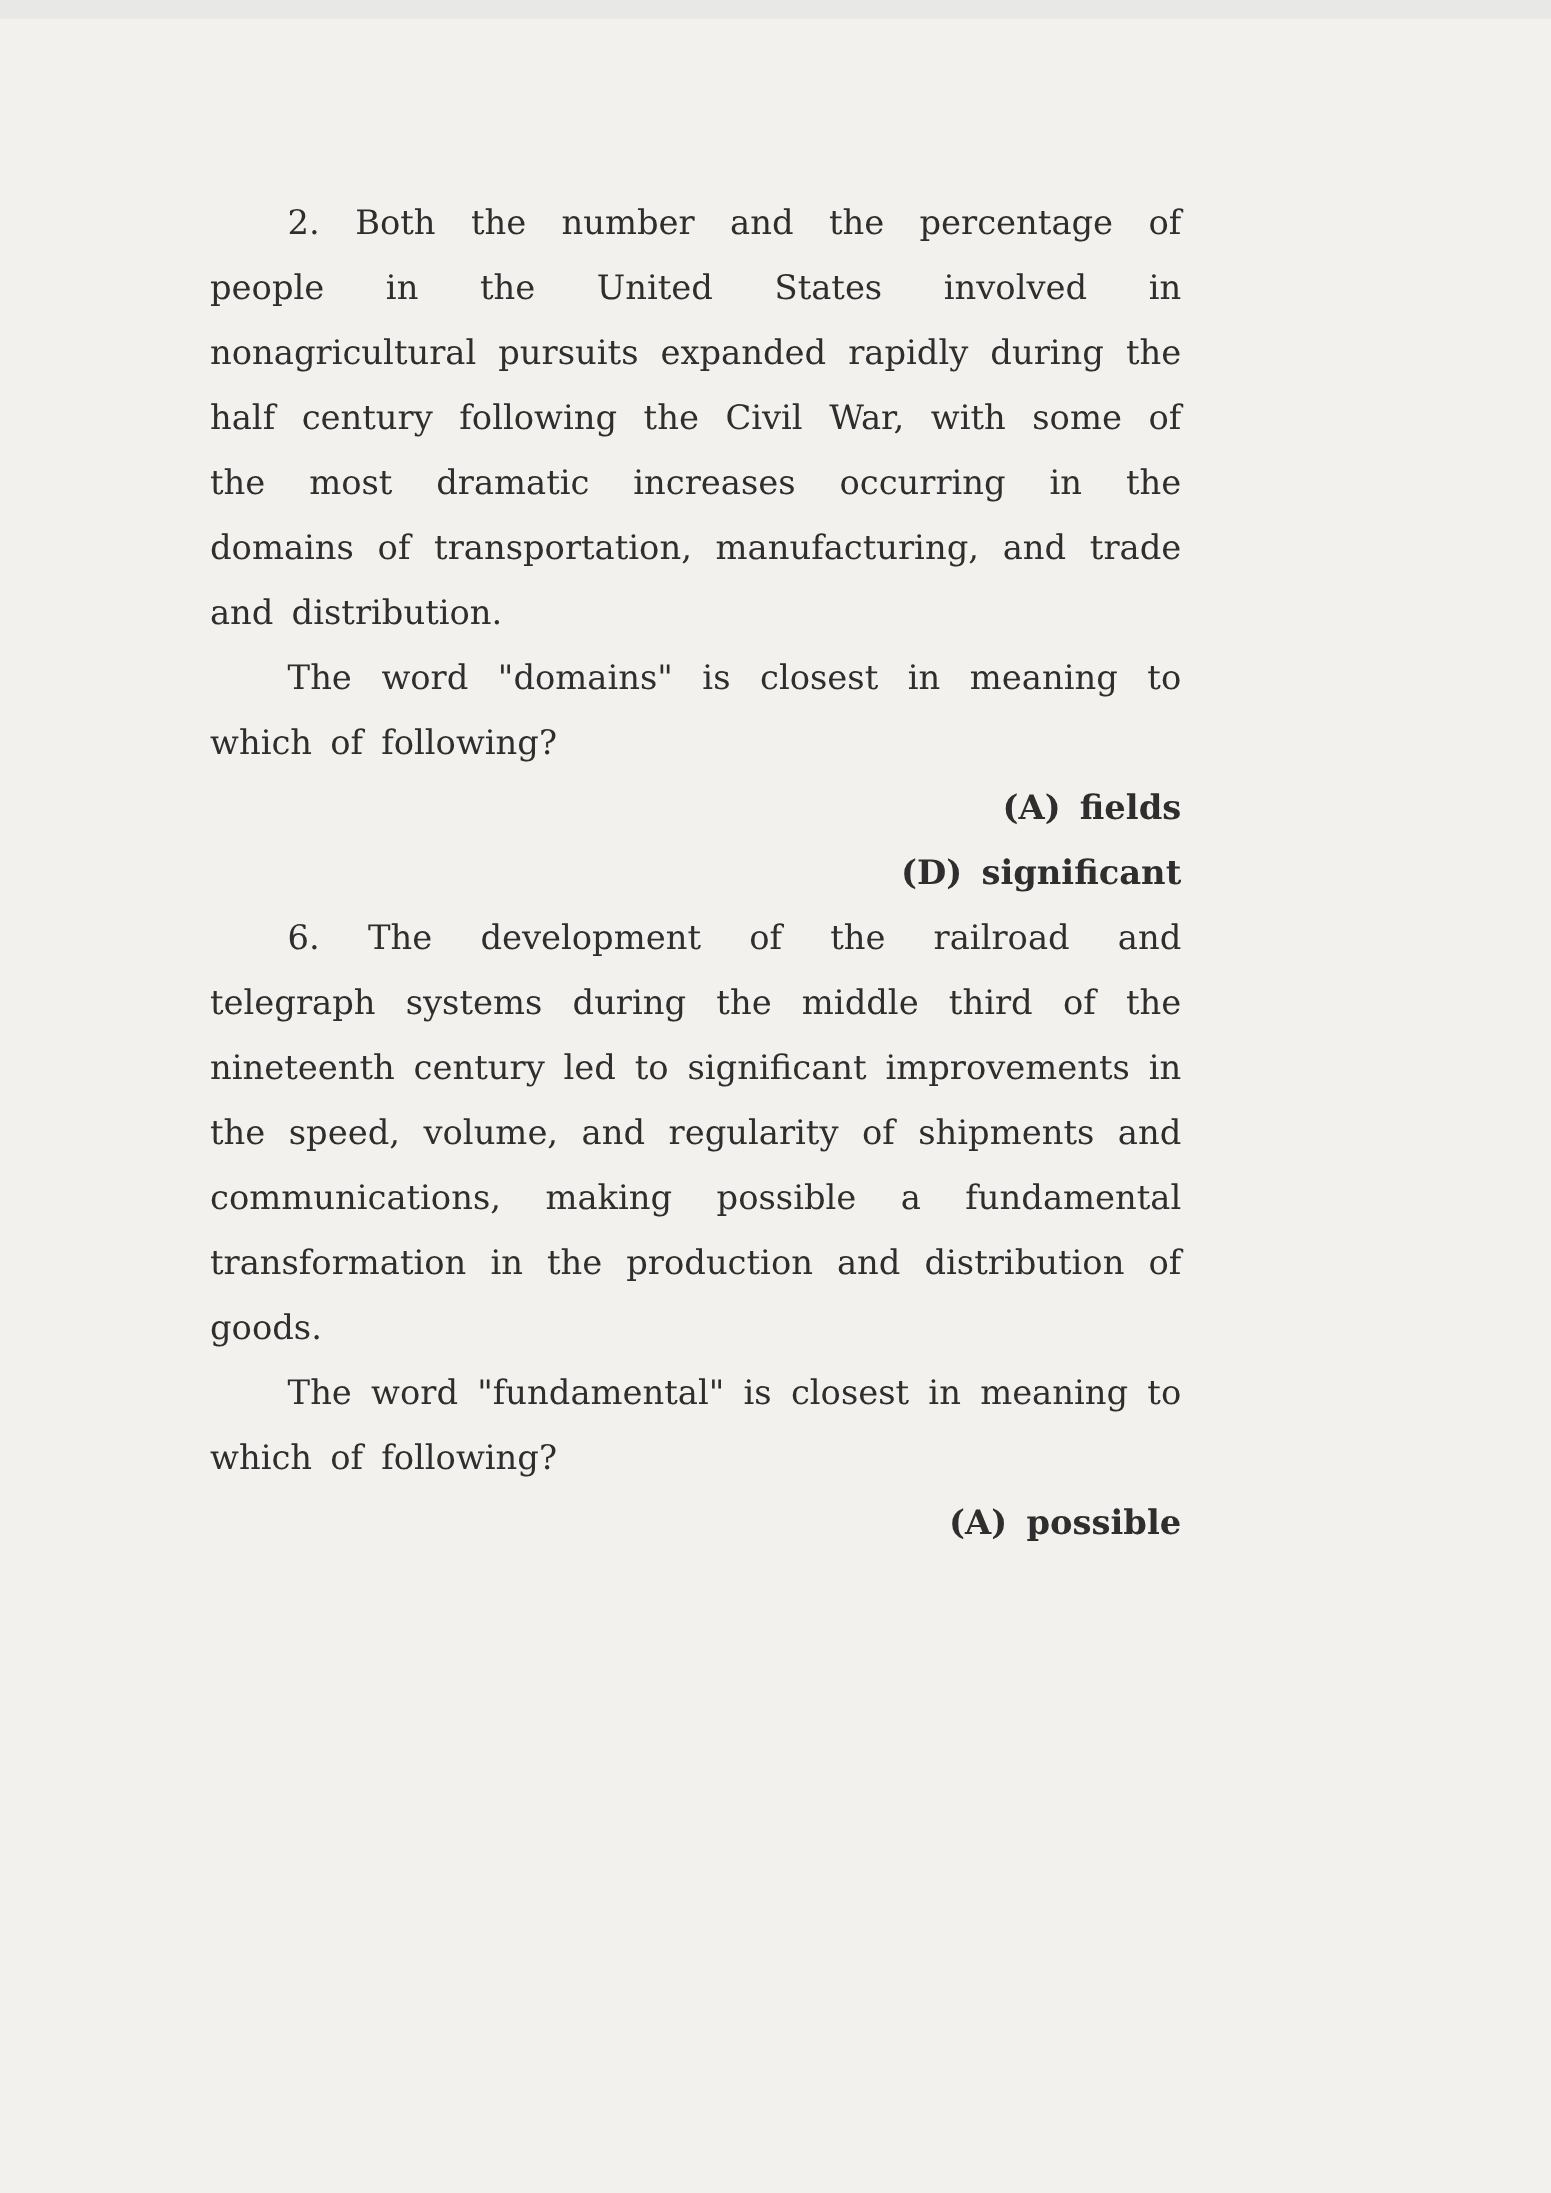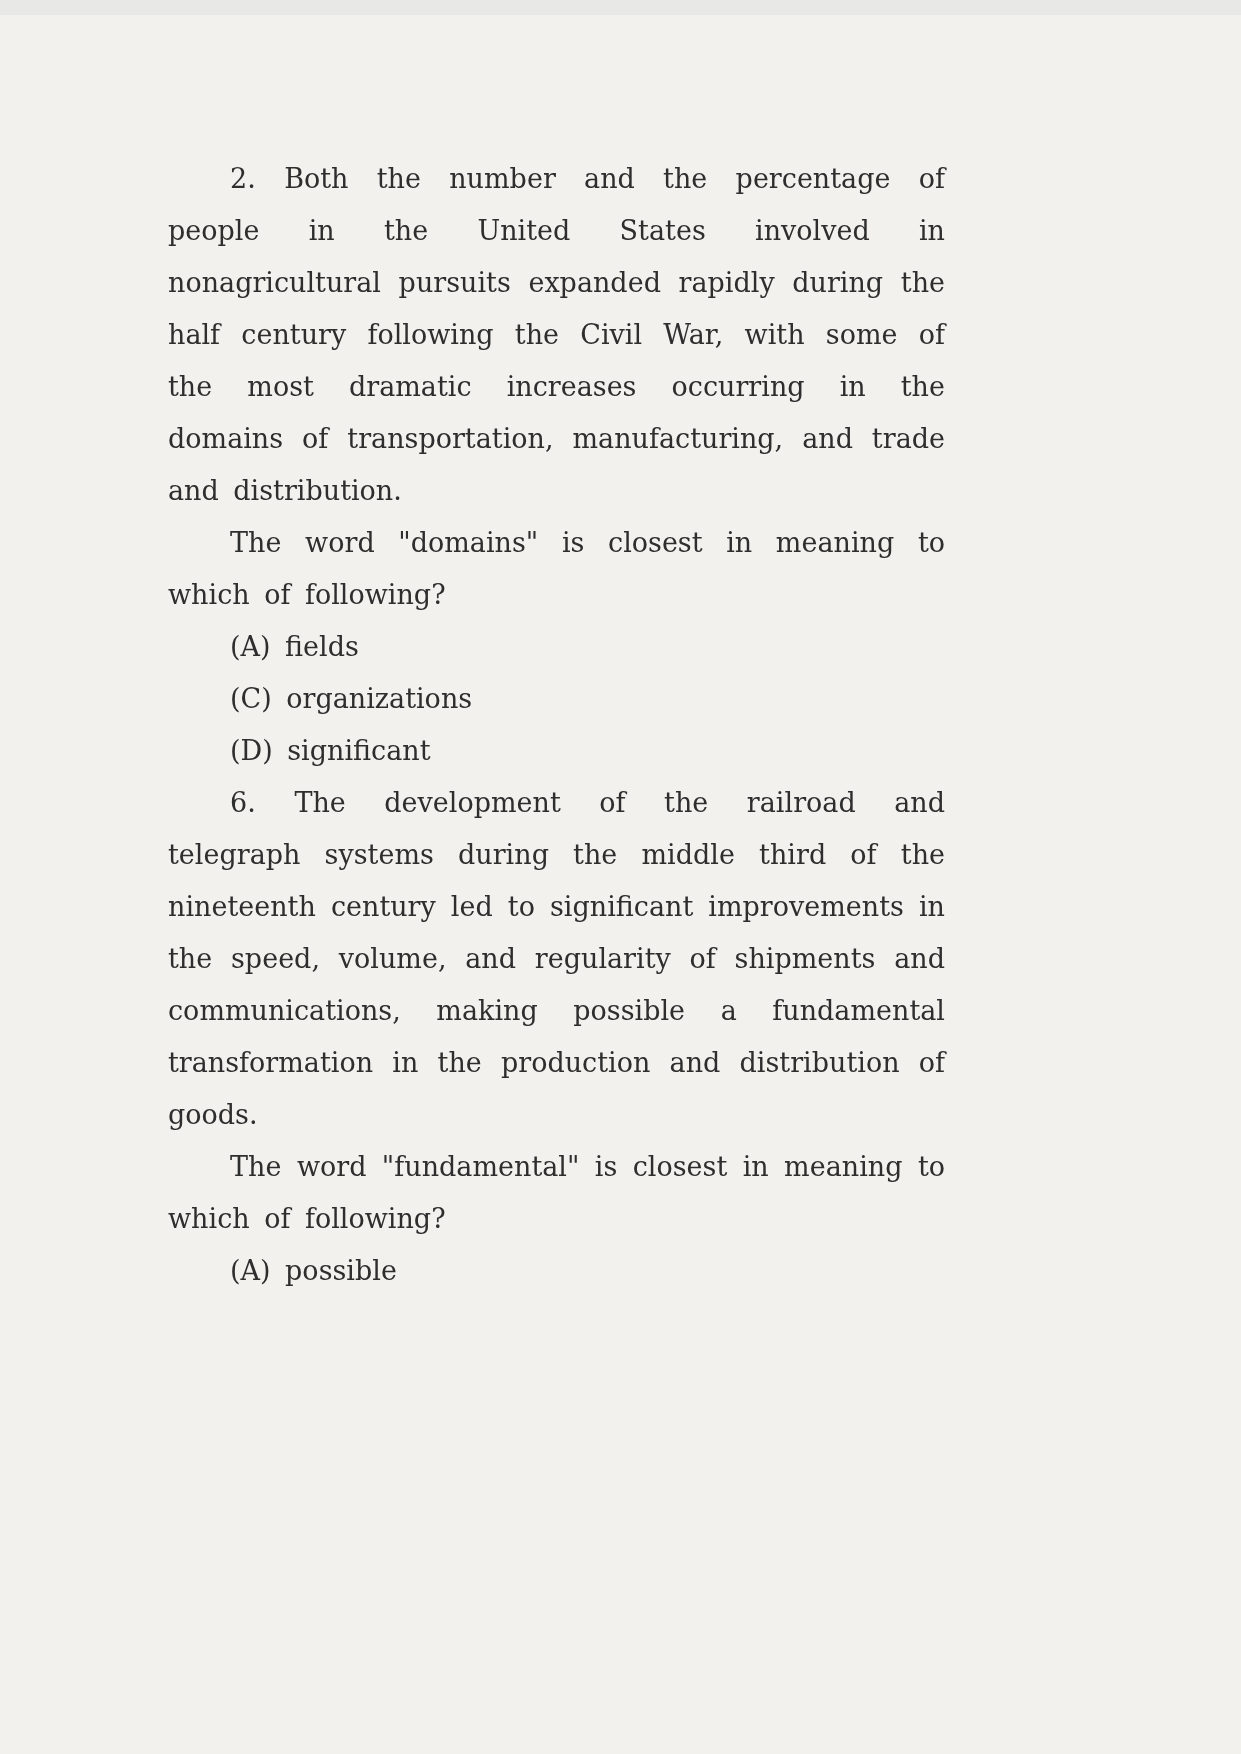--- a/index.html
+++ b/index.html
@@ -26,31 +26,31 @@
     margin: 0;
     font-size: 27px;
     line-height: 52px;
     word-spacing: 0.22em;
   }
   p.para {
     text-align: justify;
     text-indent: 2.3em;
   }
   p.option {
-    text-align: left;
+    text-align: right;
     padding-left: 62px;
+    font-weight: bold;
   }
 </style>
 </head>
 <body>
 
 <div class="page">
   <div class="content">
     <p class="para">2.  Both the number and the percentage of people in the United States involved in nonagricultural pursuits expanded rapidly during the half century following the Civil War, with some of the most dramatic increases occurring in the domains of transportation, manufacturing, and trade and distribution.</p>
     <p class="para">The word "domains" is closest in meaning to which of following?</p>
     <p class="option">(A) fields</p>
-    <p class="option">(C) organizations</p>
     <p class="option">(D) significant</p>
     <p class="para">6.  The development of the railroad and telegraph systems during the middle third of the nineteenth century led to significant improvements in the speed, volume, and regularity of shipments and communications, making possible a fundamental transformation in the production and distribution of goods.</p>
     <p class="para">The word "fundamental" is closest in meaning to which of following?</p>
     <p class="option">(A) possible</p>
   </div>
 </div>
 
 </body></html>

